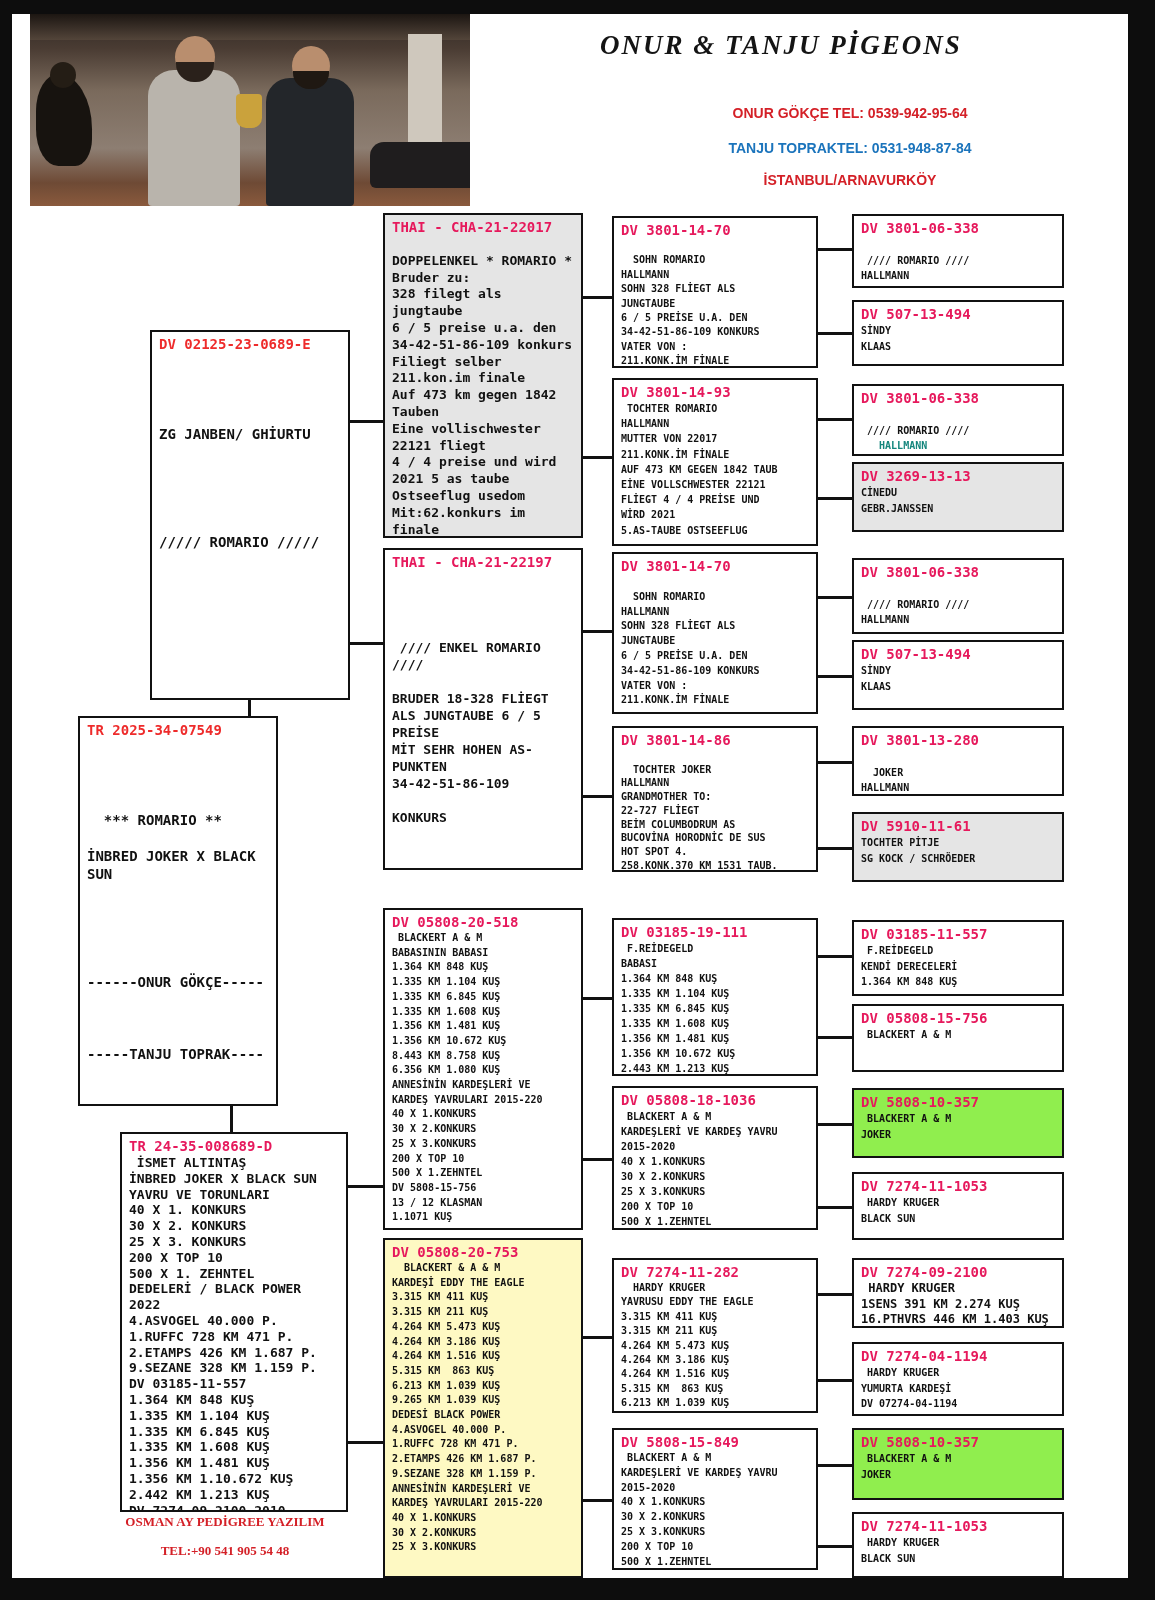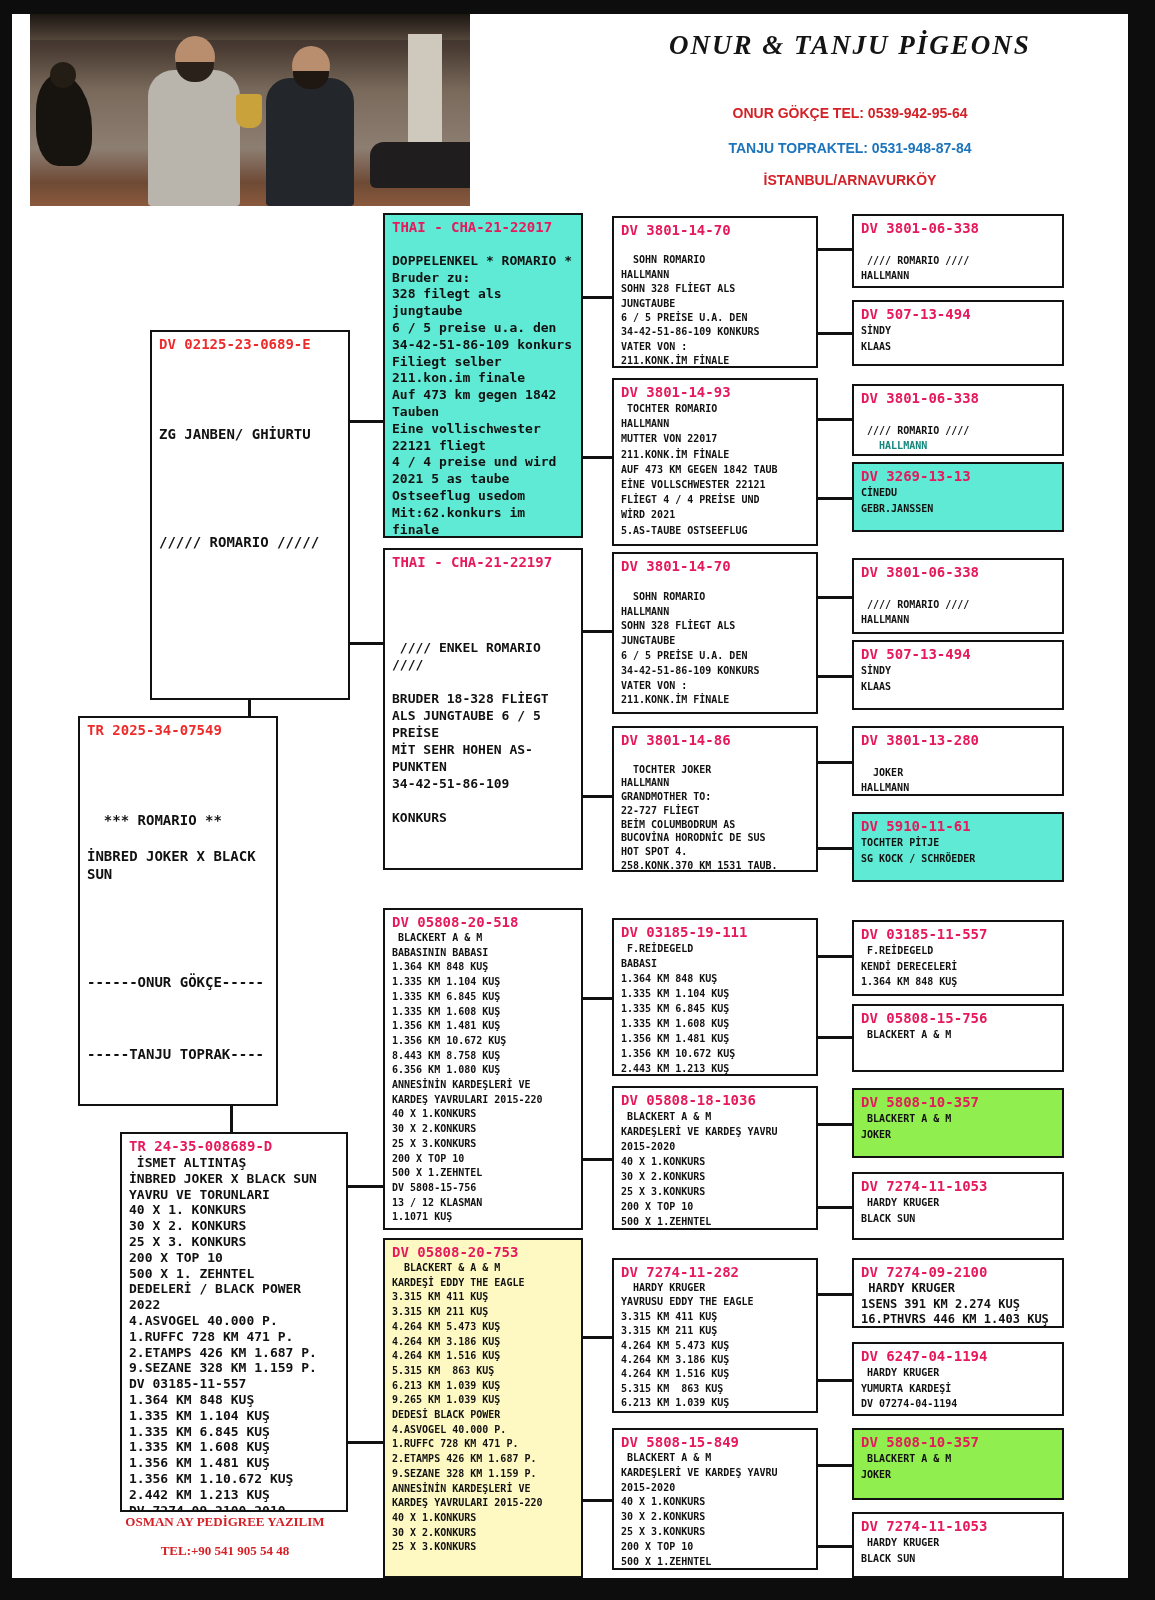--- a/index.html
+++ b/index.html
@@ -7,29 +7,29 @@
         font-family:"DejaVu Sans Mono", monospace;}
   .bar{position:absolute;background:#0d0d0d;}
   
   .box{position:absolute;border:2.5px solid #111;background:#fff;box-sizing:border-box;
        padding:4px 7px;overflow:hidden;}
   .bid{display:block;color:#e6195c;font-weight:bold;font-size:14px;line-height:17px;white-space:pre;}
   .rid{color:#ee2b2b;}
   .btxt{display:block;color:#111;font-weight:bold;font-size:10px;line-height:15.5px;white-space:pre-wrap;}
   .big .btxt{font-size:14px;line-height:18px;}
   .teal{color:#15867d;}
-  .bg-blue{background:#5eead4;}
-  .bg-pink{background:#5eead4;}
+  .bg-blue{background:#e5e5e5;}
+  .bg-pink{background:#e5e5e5;}
   .bg-green{background:#90ee4e;}
   .bg-mint{background:#fef9c3;}
   
   .hl{position:absolute;height:3px;background:#111;}
   .vl{position:absolute;width:3px;background:#111;}
   
-  .hdr-title{position:absolute;left:600px;top:30px;width:500px;text-align:center;
+  .hdr-title{position:absolute;left:600px;top:30px;width:500px;
     font-family:"Liberation Serif","DejaVu Serif",serif;font-style:italic;font-weight:bold;
     font-size:27px;color:#141414;letter-spacing:2px;}
   .hdr-line{position:absolute;width:500px;left:600px;text-align:center;
     font-family:Liberation Sans, sans-serif;font-weight:bold;font-size:14px;}
   .red{color:#d42027;}
   .blue{color:#1b74bc;}
   
   .ftr{position:absolute;left:60px;width:330px;text-align:center;
     font-family:"Liberation Serif","DejaVu Serif",serif;font-weight:bold;font-size:13px;color:#d42027;}
   
@@ -382,21 +382,21 @@
     <span class="btxt"> HARDY KRUGER
 BLACK SUN</span>
   </div>
   <div class="box" style="left:852px;top:1258px;width:212px;height:70px">
     <span class="bid">DV 7274-09-2100</span>
     <span class="btxt" style="font-size:12px"> HARDY KRUGER
 1SENS 391 KM 2.274 KUŞ
 16.PTHVRS 446 KM 1.403 KUŞ</span>
   </div>
   <div class="box" style="left:852px;top:1342px;width:212px;height:74px">
-    <span class="bid">DV 6247-04-1194</span>
+    <span class="bid">DV 7274-04-1194</span>
     <span class="btxt"> HARDY KRUGER
 YUMURTA KARDEŞİ
 DV 07274-04-1194</span>
   </div>
   <div class="box bg-green" style="left:852px;top:1428px;width:212px;height:72px">
     <span class="bid">DV 5808-10-357</span>
     <span class="btxt"> BLACKERT A &amp; M
 JOKER</span>
   </div>
   <div class="box" style="left:852px;top:1512px;width:212px;height:66px">

